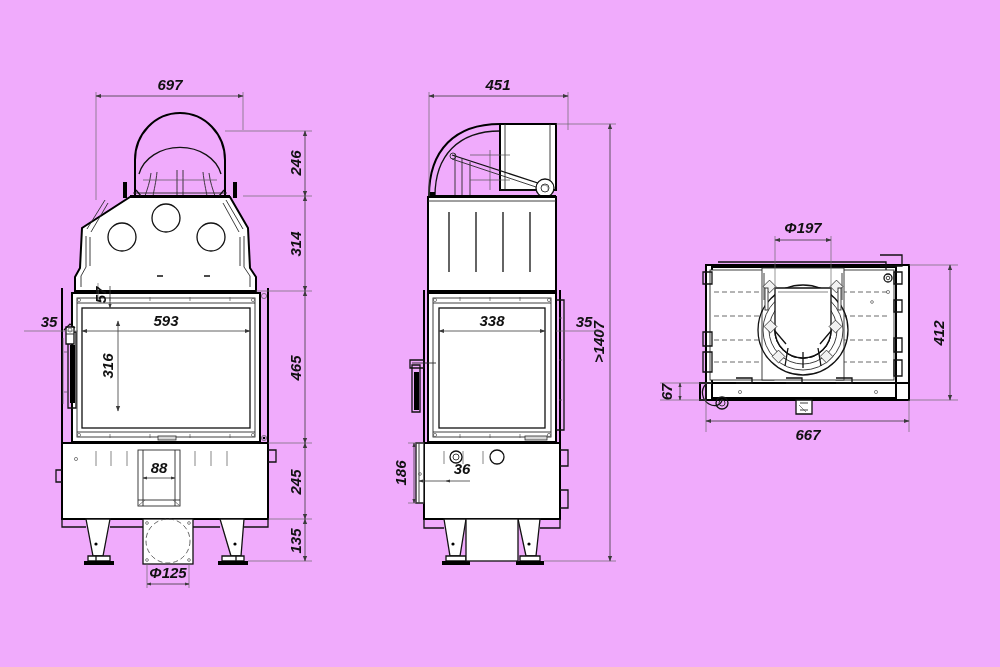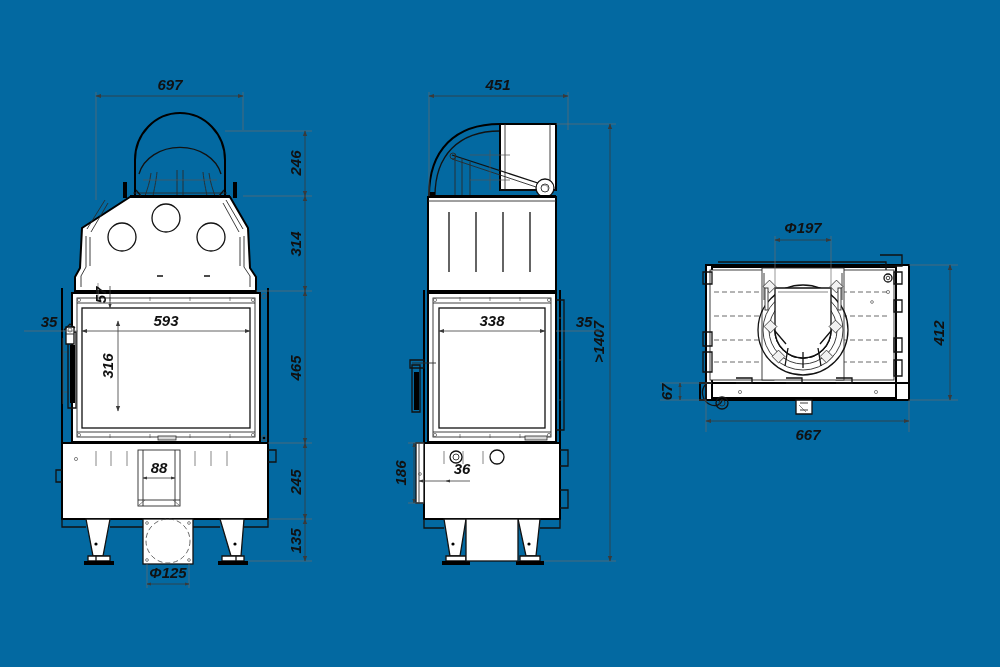--- a/index.html
+++ b/index.html
@@ -11,21 +11,21 @@
   body {
     width: 1000px;
     height: 667px;
     overflow: hidden;
     font-family: "Liberation Sans", sans-serif;
   }
   #sheet {
     position: relative;
     width: 1000px;
     height: 667px;
-    background: #0369a1;
+    background: #f0abfc;
   }
   svg.drawing {
     position: absolute;
     left: 0;
     top: 0;
     width: 1000px;
     height: 667px;
     display: block;
   }
   

